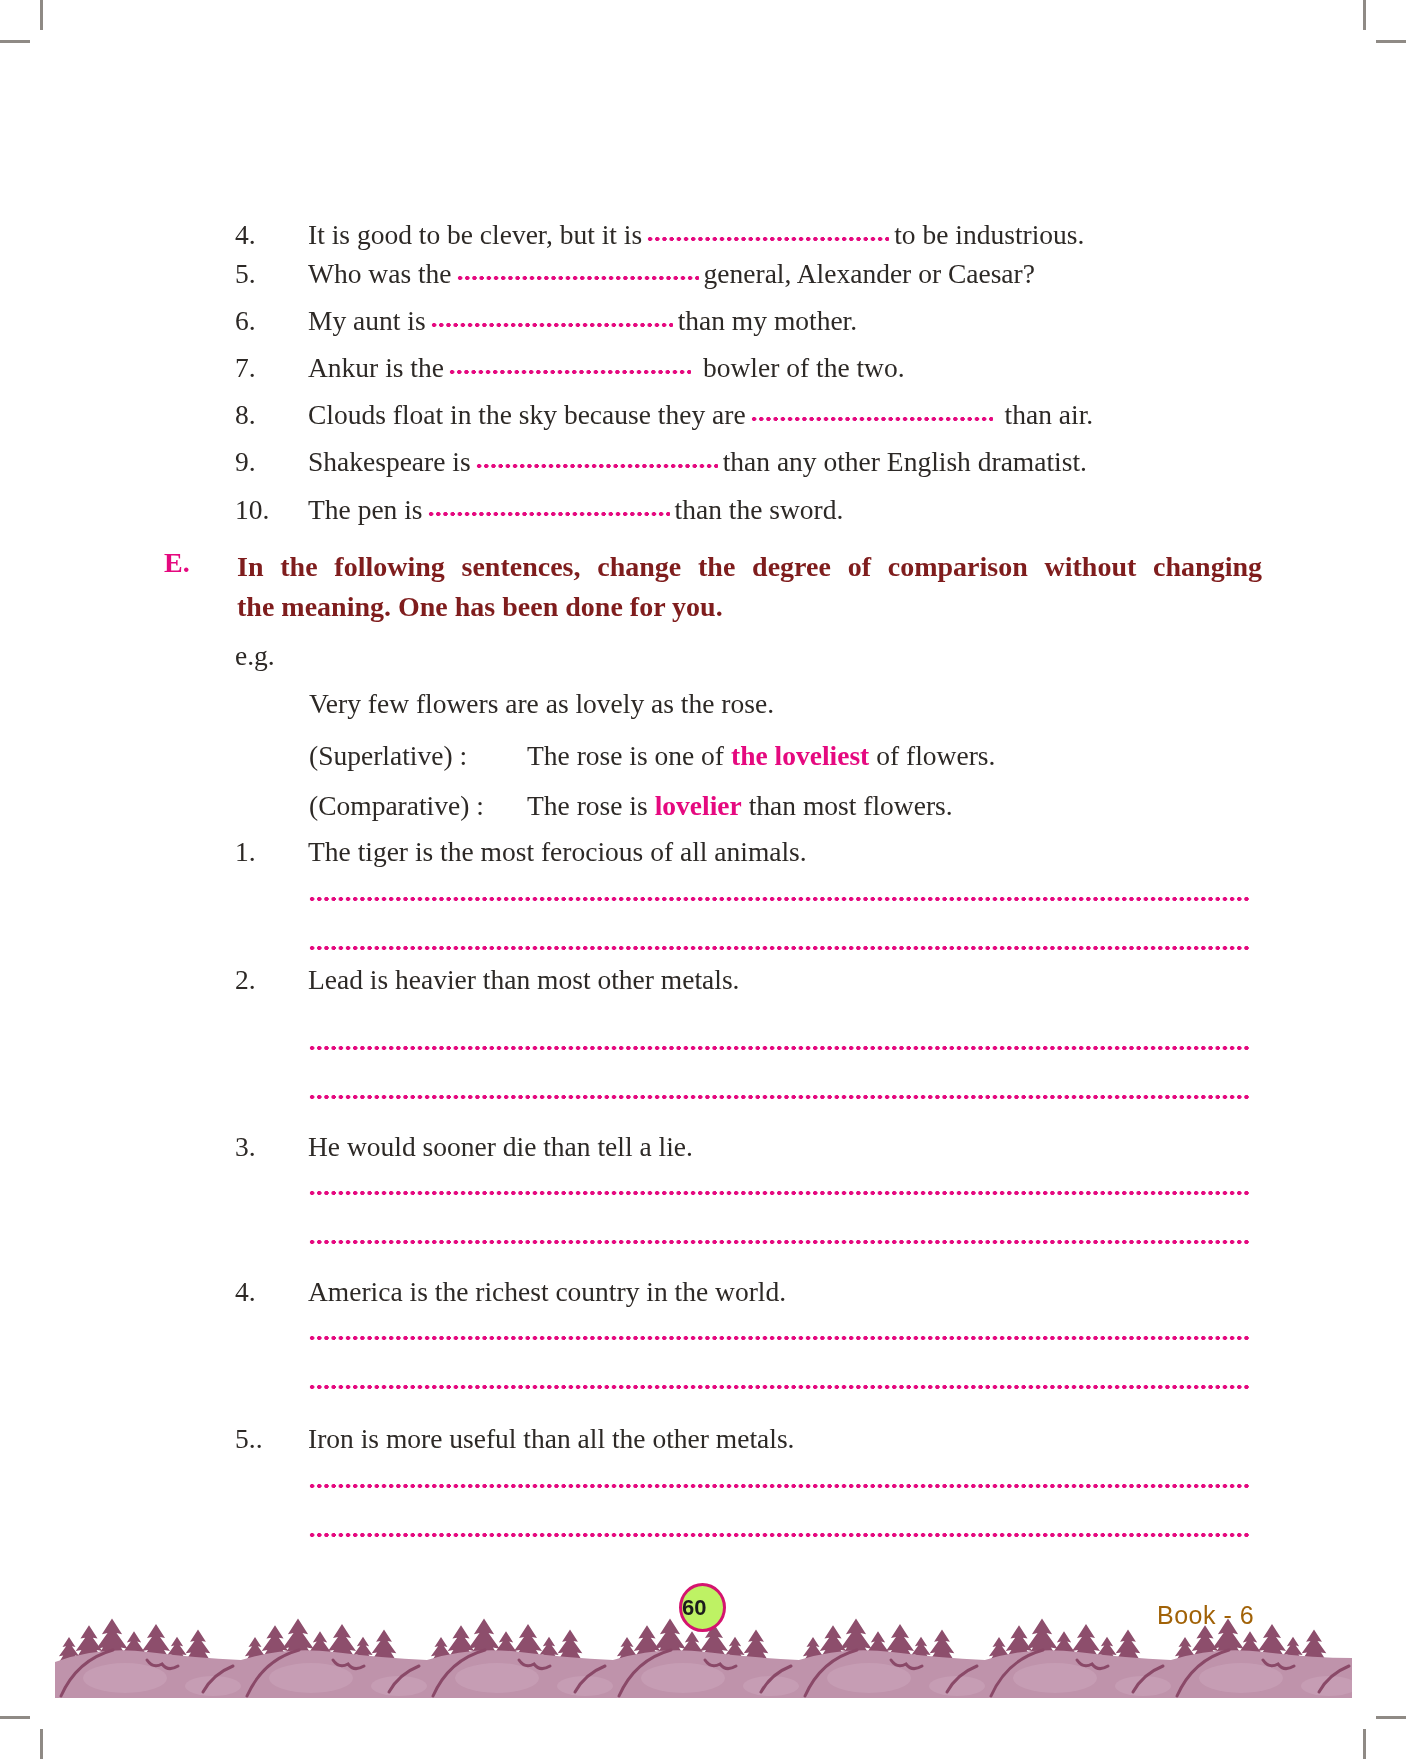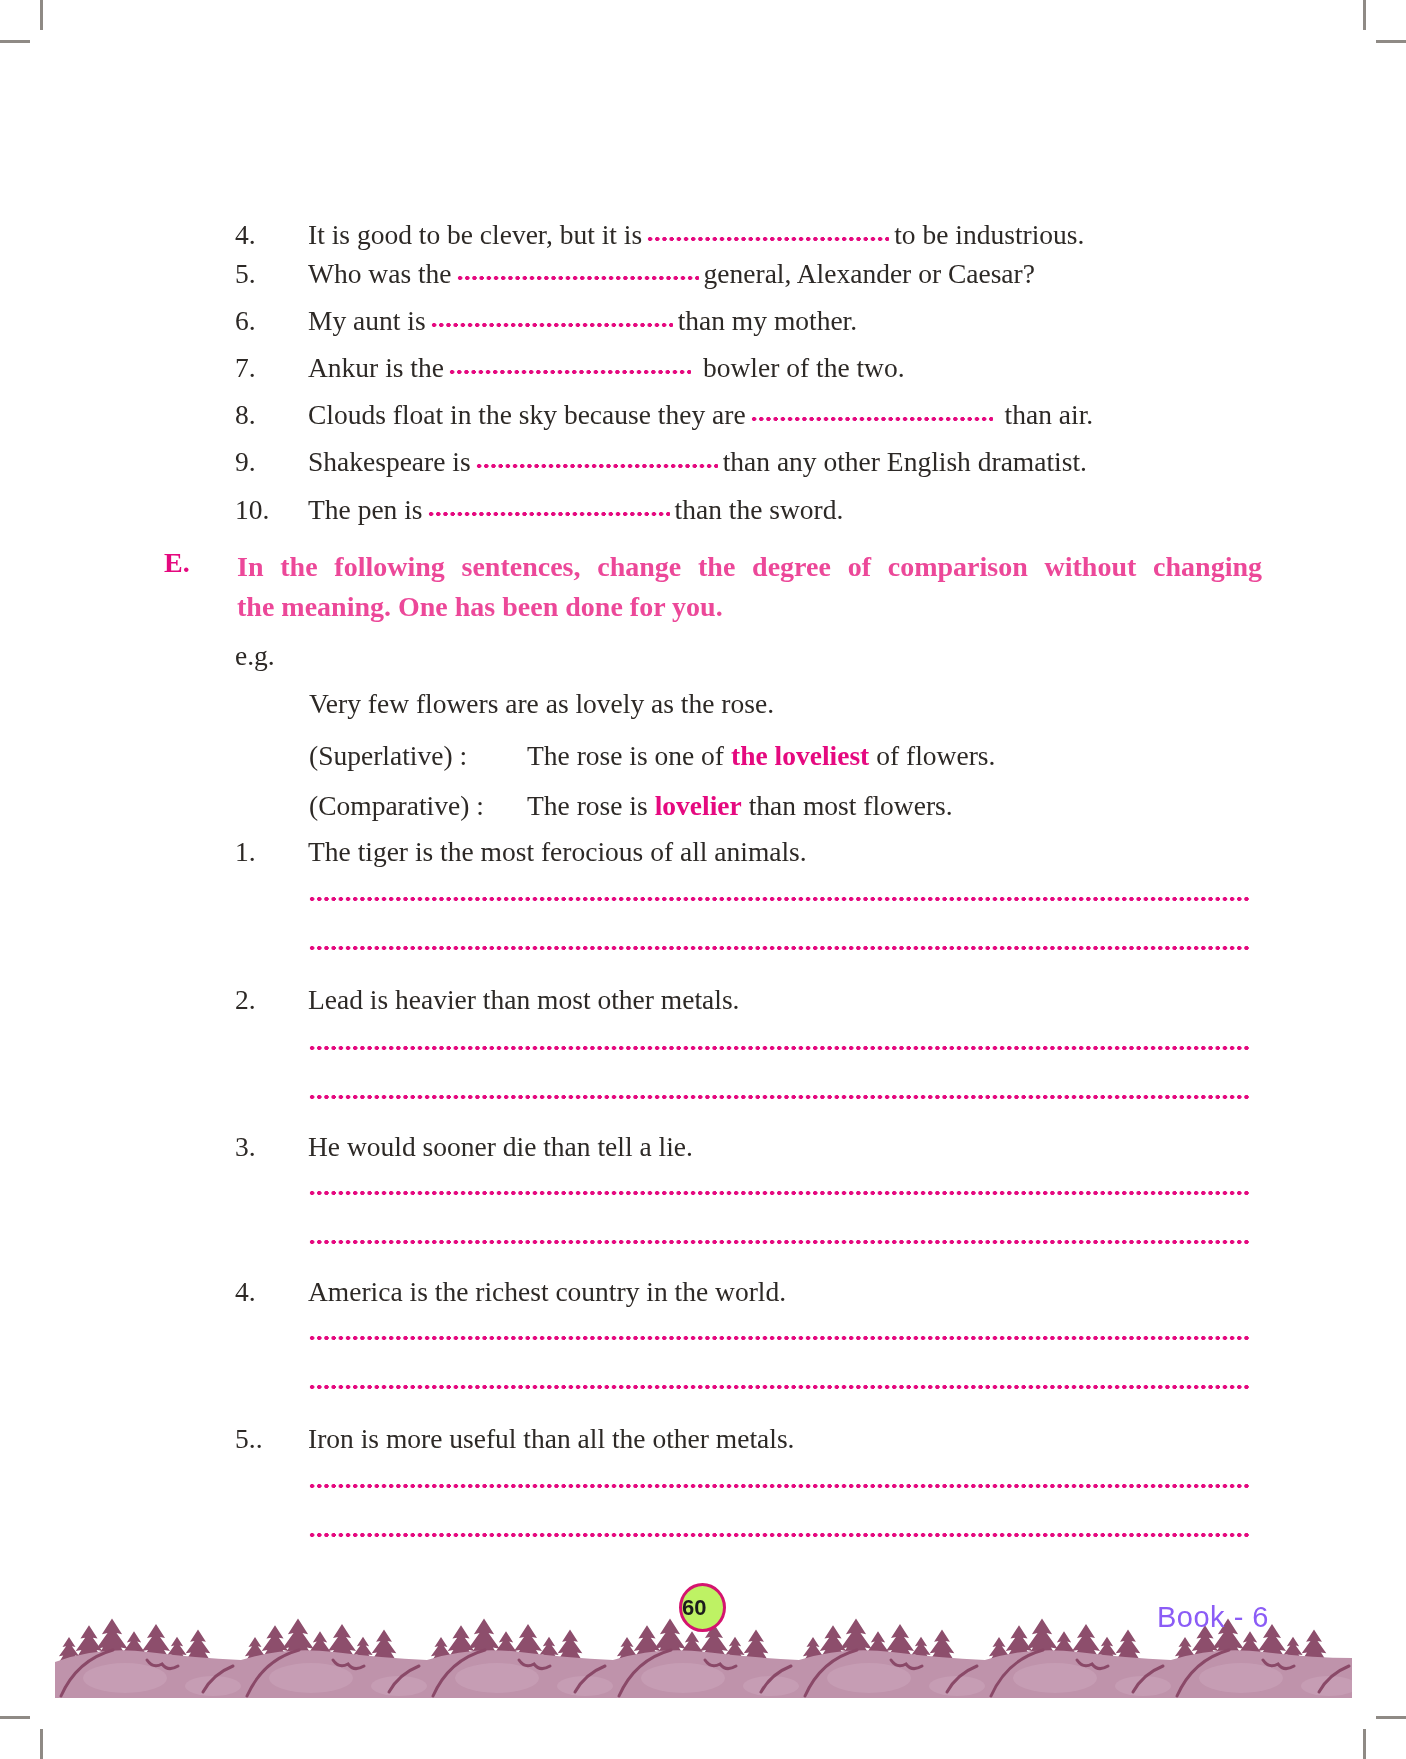--- a/index.html
+++ b/index.html
@@ -13,34 +13,34 @@
   .indent{left:309px;}
   .leader{display:inline-block;width:242px;height:10px;margin:0 5px;vertical-align:baseline;
           background-image:radial-gradient(circle at 3px 5px,#e5097f 2px,rgba(0,0,0,0) 2.3px);
           background-size:7.2px 10px;background-repeat:repeat-x;}
   .answer-line{position:absolute;left:309px;width:942px;height:10px;
           background-image:radial-gradient(circle at 3px 5px,#e5097f 2px,rgba(0,0,0,0) 2.3px);
           background-size:7.2px 10px;background-repeat:repeat-x;}
   
   .e-label{position:absolute;left:164px;top:547px;font-size:28px;font-weight:700;color:#e5097f;}
   .e-heading{position:absolute;left:237px;top:547px;width:1025px;font-size:28px;font-weight:700;
-             color:#ec4899;line-height:40px;white-space:normal;}
+             color:#7f1d1d;line-height:40px;white-space:normal;}
   .e-heading .hl1{display:block;text-align:justify;text-align-last:justify;}
   .e-heading .hl2{display:block;}
   
   .ex-label{display:inline-block;width:218px;}
   .hot{font-weight:700;color:#e5097f;}
   .gap{display:inline-block;width:7px;}
   
   .badge{position:absolute;left:679px;top:1583px;width:47px;height:49px;border-radius:50%;
          background:#bef264;border:3px solid #d4146f;box-sizing:border-box;z-index:3;
          display:flex;align-items:center;
          font-family:"Liberation Sans",sans-serif;font-size:22px;font-weight:700;color:#1c1c1c;}
   .book-label{position:absolute;left:1157px;top:1601px;z-index:3;
-         font-family:"Liberation Sans",sans-serif;font-size:29px;color:#8b5cf6;letter-spacing:.5px;}
+         font-family:"Liberation Sans",sans-serif;font-size:25px;color:#a16207;letter-spacing:.5px;}
   .forest{position:absolute;left:55px;top:1612px;z-index:1;}
 </style>
 </head>
 <body>
 
 <div class="page">
 
   <div class="crop" style="left:40px;top:0;width:3px;height:30px;"></div>
   <div class="crop" style="left:0;top:40px;width:30px;height:3px;"></div>
   <div class="crop" style="left:1363px;top:0;width:3px;height:30px;"></div>
@@ -86,21 +86,21 @@
   <div class="row indent" style="top:789px;">
     <span class="ex-label">(Comparative) :</span><span>The rose is</span><span class="gap"></span><span class="hot">lovelier</span><span class="gap"></span><span>than most flowers.</span>
   </div>
 
   <div class="row" style="top:835px;">
     <span class="num">1.</span><span>The tiger is the most ferocious of all animals.</span>
   </div>
   <div class="answer-line" style="top:894px;"></div>
   <div class="answer-line" style="top:943px;"></div>
 
-  <div class="row" style="top:983px;">
+  <div class="row" style="top:963px;">
     <span class="num">2.</span><span>Lead is heavier than most other metals.</span>
   </div>
   <div class="answer-line" style="top:1043px;"></div>
   <div class="answer-line" style="top:1092px;"></div>
 
   <div class="row" style="top:1130px;">
     <span class="num">3.</span><span>He would sooner die than tell a lie.</span>
   </div>
   <div class="answer-line" style="top:1188px;"></div>
   <div class="answer-line" style="top:1237px;"></div>

